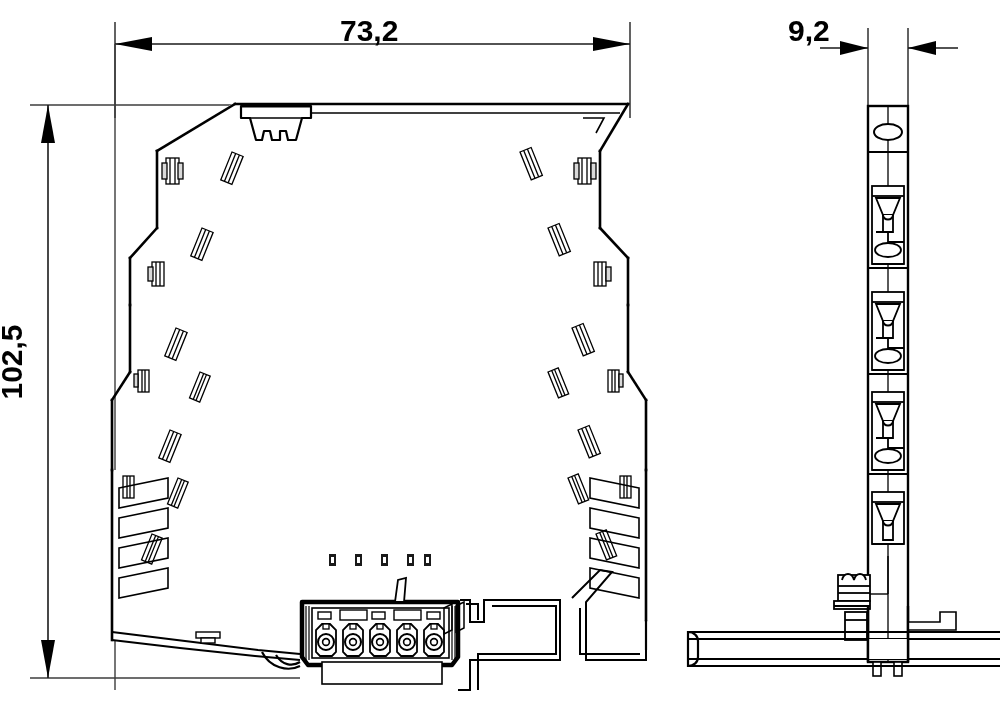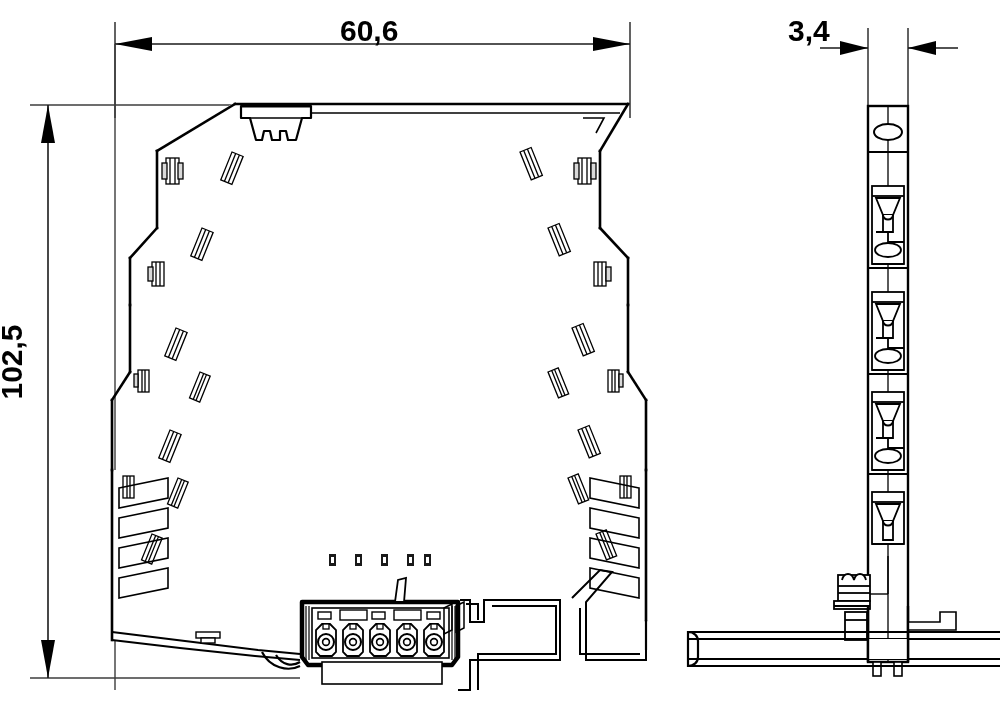--- a/index.html
+++ b/index.html
@@ -461,17 +461,17 @@
     </g>
     <path d="M 868,639 L 908,639 L 908,659 L 868,659 Z" fill="#ffffff" stroke="none"></path>
     <g fill="none" stroke="#000" stroke-width="2.4">
       <line x1="868" y1="606" x2="868" y2="662"></line>
       <line x1="908" y1="606" x2="908" y2="662"></line>
     </g>
   </g>
 
 </svg>
 
-<div class="dimtext" id="dim-width-text">60,6</div>
-
-<div class="dimtext" id="dim-depth-text">3,4</div>
+<div class="dimtext" id="dim-width-text">73,2</div>
+
+<div class="dimtext" id="dim-depth-text">9,2</div>
 
 <div class="dimtext" id="dim-height-text">102,5</div>
 
 </body></html>

